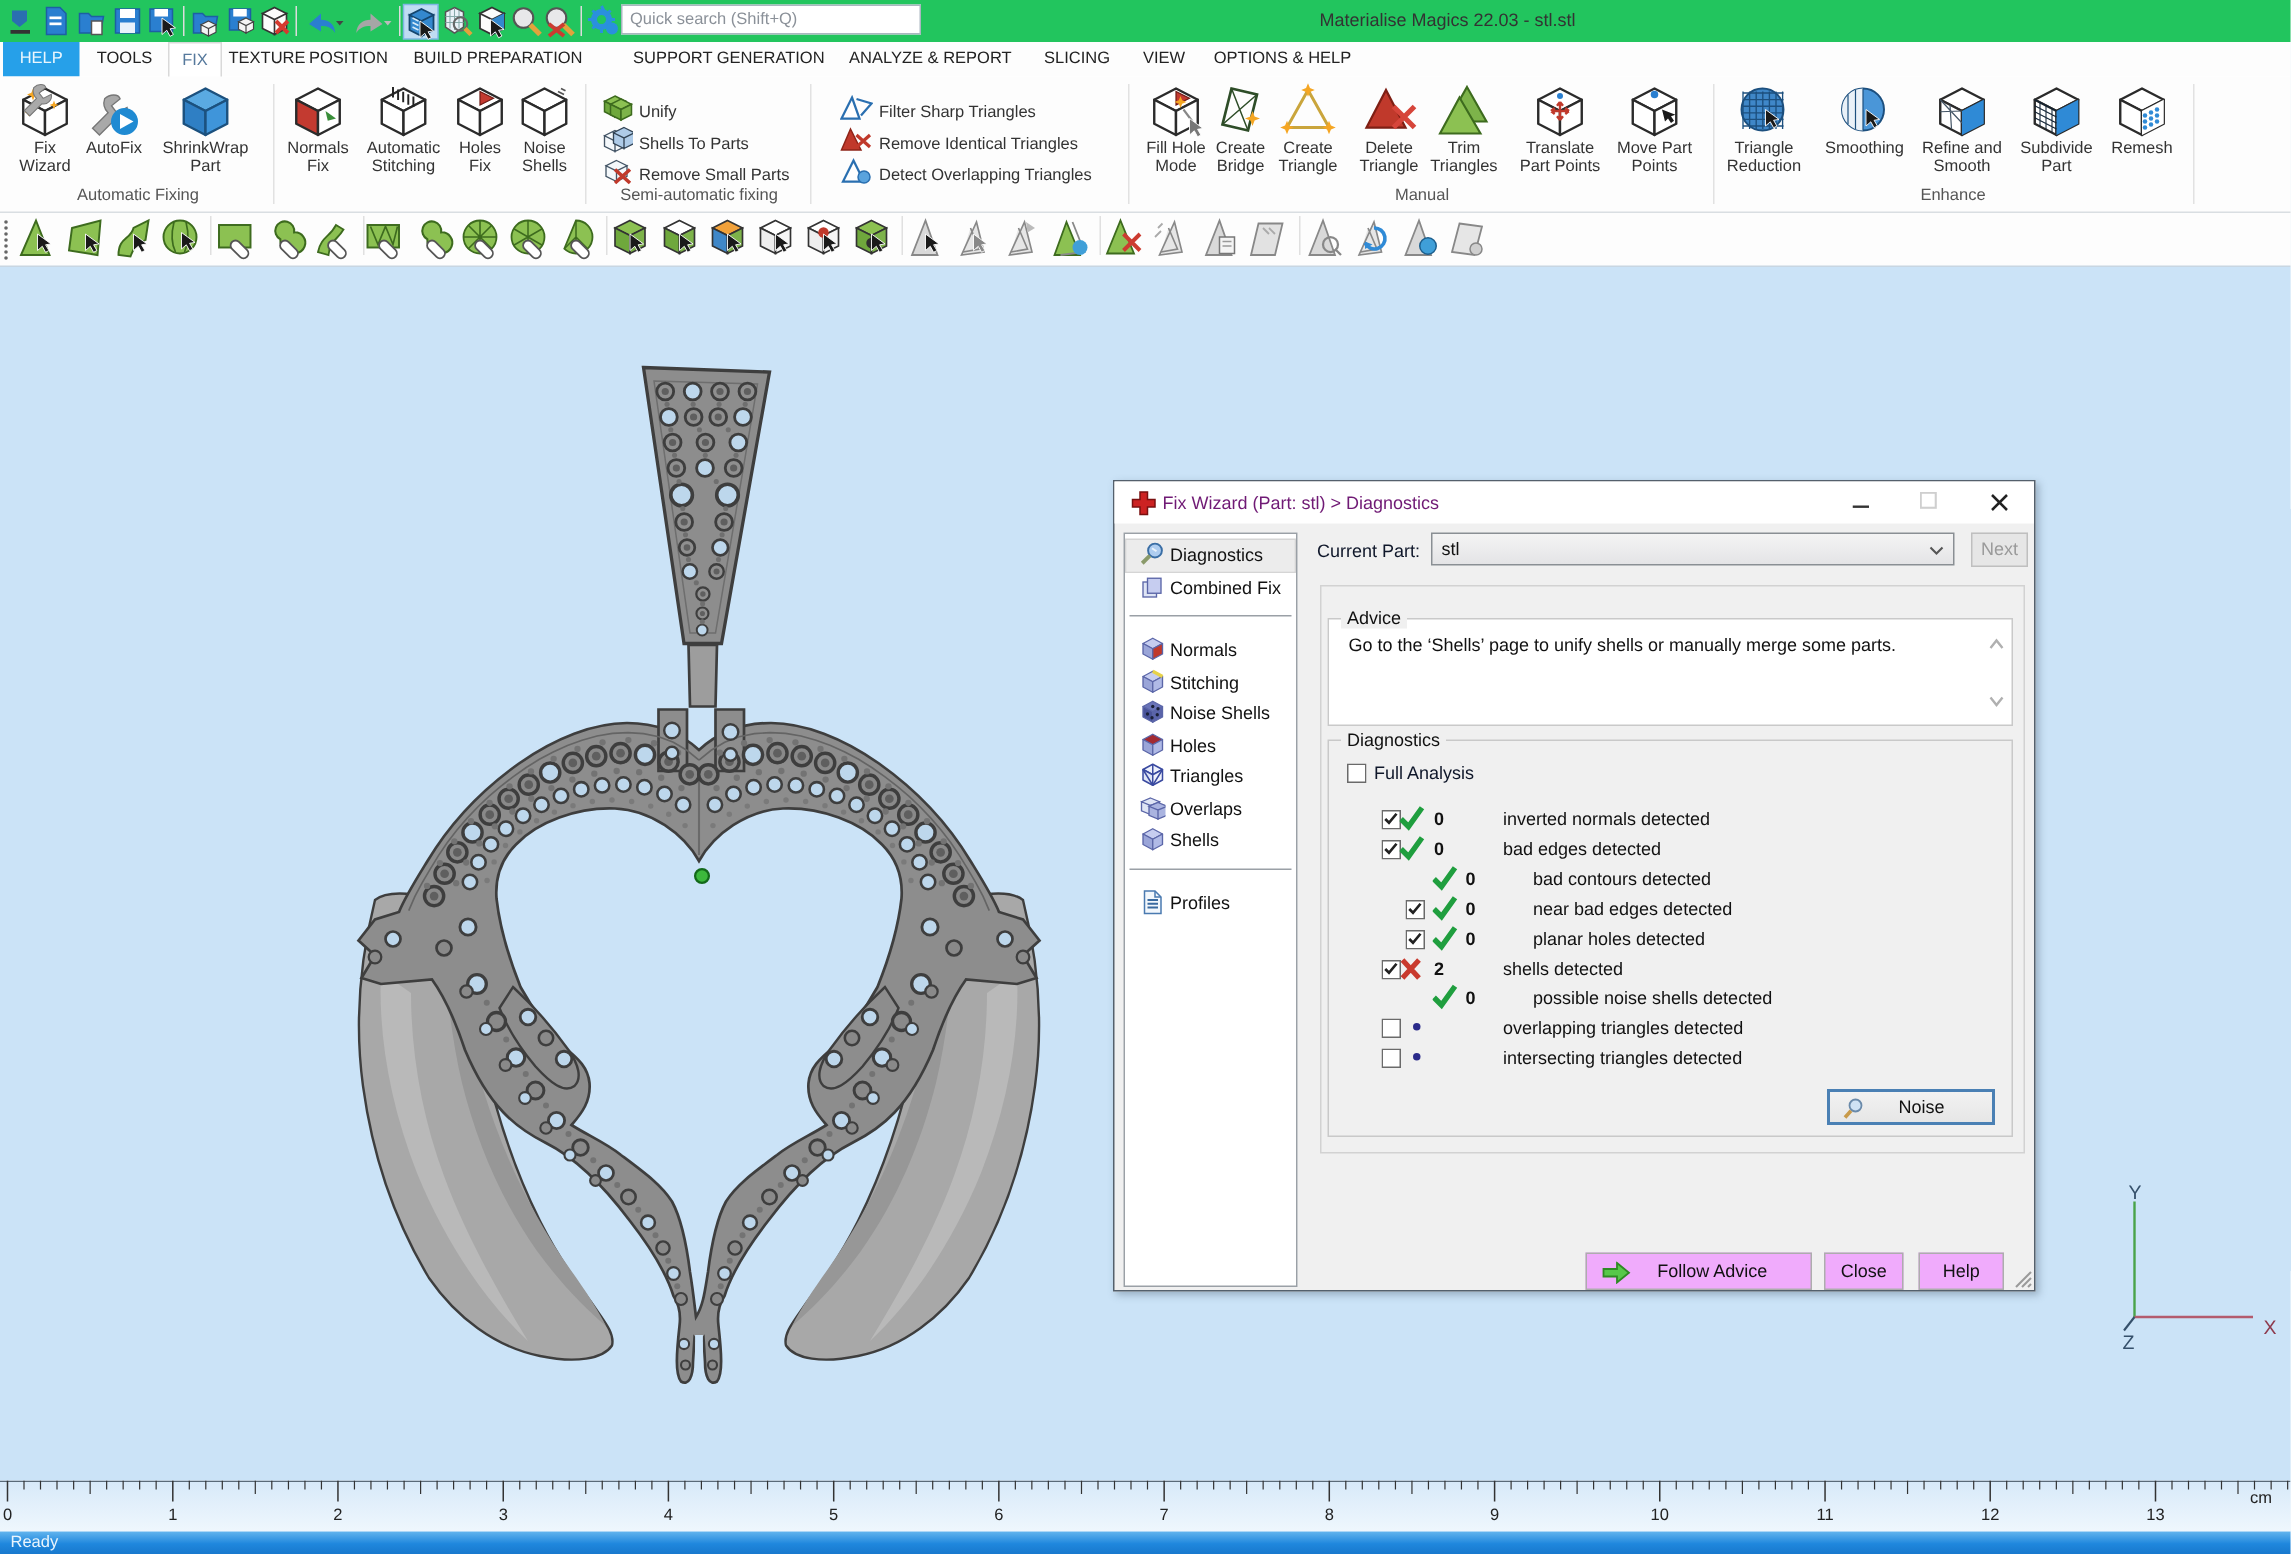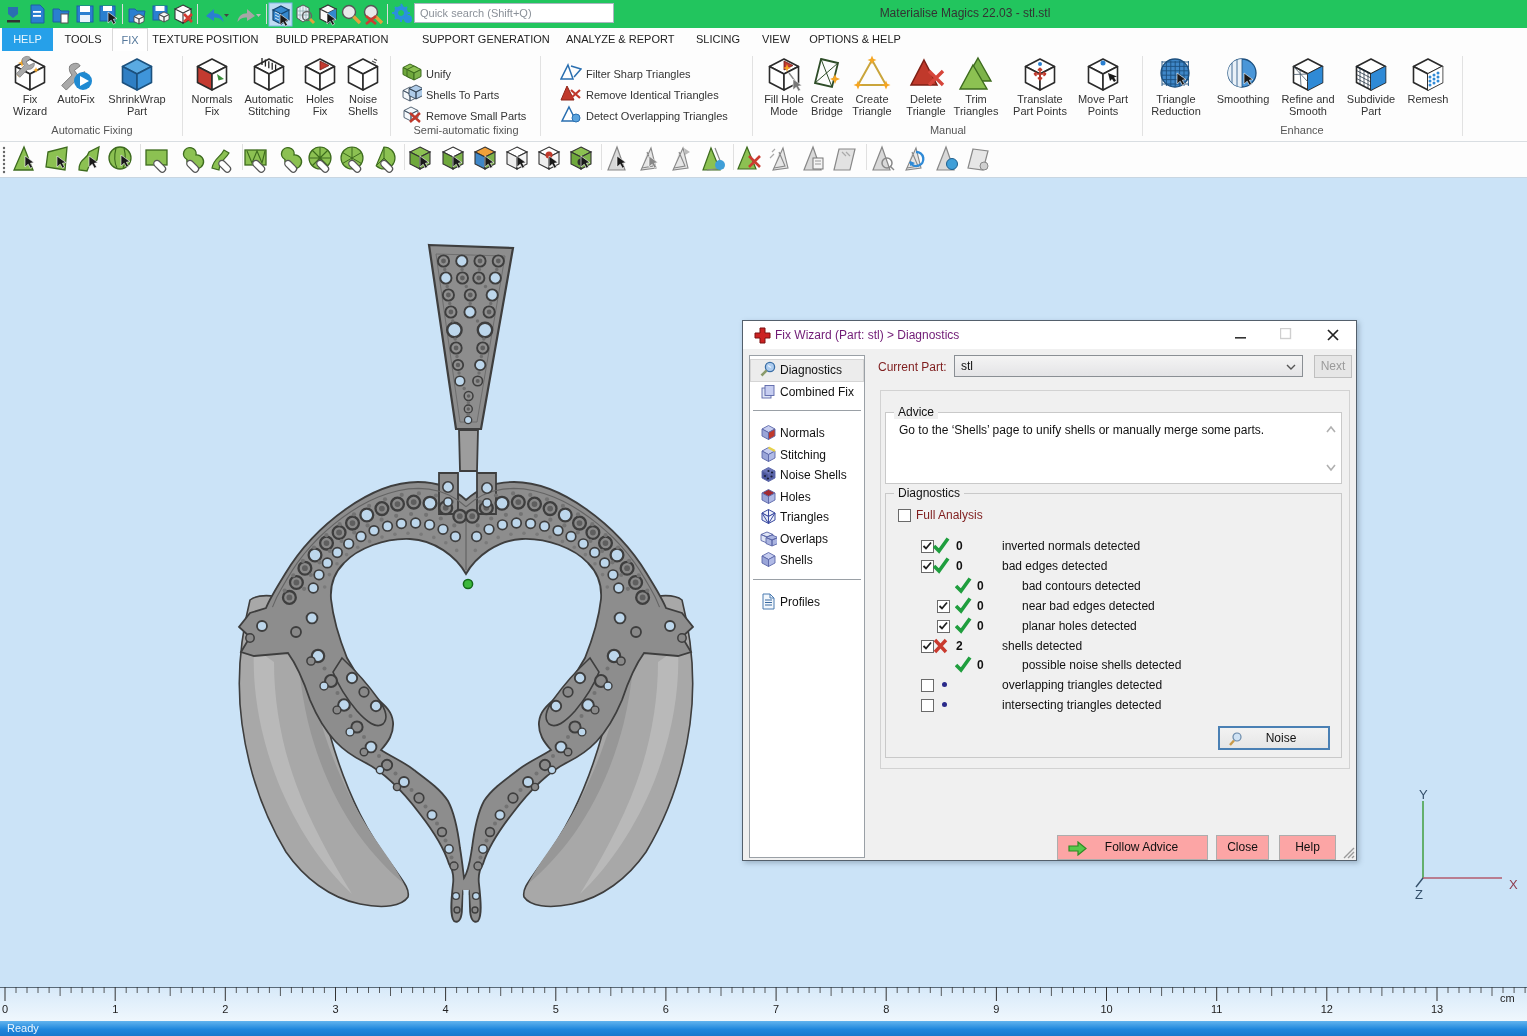--- a/index.html
+++ b/index.html
@@ -25,22 +25,22 @@
 #dtitle{position:absolute;left:0;top:0;width:100%;height:28px;background:#fff}
 #dtitle span{position:absolute;left:32px;top:7px;font-size:12px;color:#701a75}
 #dside{position:absolute;left:6px;top:34px;width:116px;height:503px;background:#fff;border:1px solid #9aa0a6}
 .sitem{position:absolute;left:1px;width:112px;height:21px;font-size:12px;color:#111;line-height:21px}
 .sitem svg{vertical-align:-4px;margin:0 3px 0 9px}
 .ssel{background:#ececec;outline:1px solid #d5d5d5}
 .ssep{position:absolute;left:3px;width:108px;height:1px;background:#9aa0a6}
 #dpanel{position:absolute;left:137px;top:69px;width:470px;height:379px;border:1px solid #d2d2d2}
 .grp{position:absolute;border:1px solid #c9c9c9}
 .grp>.glabel{position:absolute;top:-8px;left:8px;background:#f0f0f0;padding:0 4px;font-size:12px;color:#111}
-.dlabel{position:absolute;font-size:12px;color:#7f1d1d}
-.btn{position:absolute;background:#fca5a5;border:1px solid #adadad;font-size:12px;color:#111;text-align:center}
+.dlabel{position:absolute;font-size:12px;color:#0f172a}
+.btn{position:absolute;background:#f0abfc;border:1px solid #adadad;font-size:12px;color:#111;text-align:center}
 .num{position:absolute;font-size:12px;font-weight:bold;color:#111}
 .dtext{position:absolute;font-size:12px;color:#111;white-space:nowrap}
 </style></head>
 <body>
 <div id="topbar">
     <svg class="abs" style="left:0;top:2px" width="420" height="26" viewBox="0 0 420 26">
       <g transform="translate(5,3)">
         <path d="M3,2 L13,2 L13,9 L8,13 L3,9 Z" fill="#2a6fb0"></path>
         <rect x="2" y="15" width="13" height="2.5" fill="#333"></rect>
       </g>

